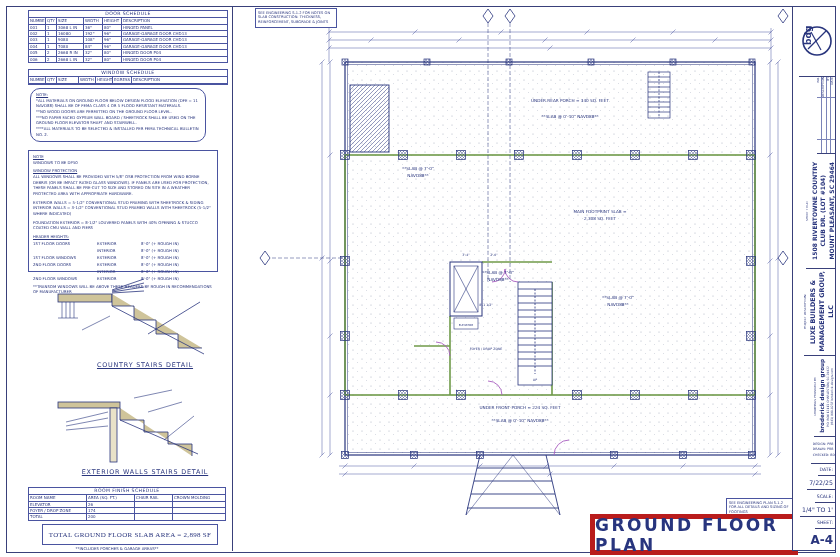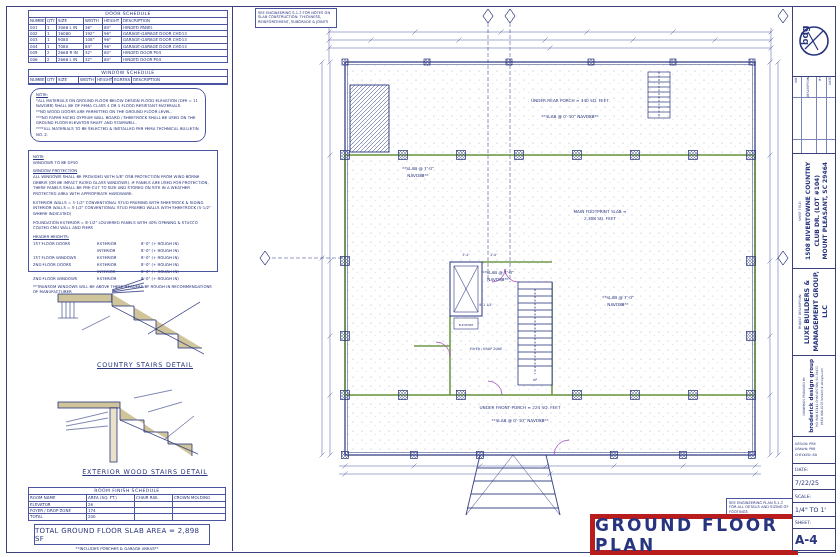--- a/index.html
+++ b/index.html
@@ -236,21 +236,21 @@
       <polyline points="68,26 68,38 92,38 92,50 116,50 116,62 140,62 140,74" fill="#cfc49a"></polyline>
       <line x1="68" y1="38" x2="146" y2="72"></line>
       <line x1="14" y1="40" x2="56" y2="30" stroke-width="0.6"></line>
       <line x1="14" y1="44" x2="56" y2="36" stroke-width="0.6"></line>
       <line x1="14" y1="48" x2="56" y2="44" stroke-width="0.6"></line>
       <line x1="82" y1="16" x2="120" y2="8" stroke-width="0.6"></line>
       <line x1="96" y1="30" x2="130" y2="20" stroke-width="0.6"></line>
       <line x1="142" y1="34" x2="112" y2="58" stroke-width="0.6"></line>
     </g>
   </svg>
-  <div class="abs detail-label" style="left:62px;top:468px;width:166px;">EXTERIOR WOOD STAIRS DETAIL</div>
+  <div class="abs detail-label" style="left:62px;top:468px;width:166px;">EXTERIOR WALLS STAIRS DETAIL</div>
 
   <div class="abs" style="left:28px;top:487px;width:198px;">
     <table class="sched">
       <colgroup>
           <col style="width:58px">
           <col style="width:48px">
           <col style="width:38px">
           <col>
         </colgroup>
       <thead>
@@ -280,21 +280,21 @@
           <tr>
             <td>TOTAL</td>
             <td>200</td>
             <td></td>
             <td></td>
           </tr>
         </tbody>
     </table>
   </div>
 
-  <div class="abs" style="left:34px;top:524px;width:174px;height:19px;border:0.75px solid #4a54a0;display:flex;align-items:center;justify-content:flex-end;font-size:7px;letter-spacing:.3px;">
+  <div class="abs" style="left:42px;top:524px;width:174px;height:19px;border:0.75px solid #4a54a0;display:flex;align-items:center;justify-content:center;font-size:7px;letter-spacing:.3px;font-family:Liberation Serif, serif;">
     <span>TOTAL GROUND FLOOR SLAB AREA  = 2,898 SF</span>
   </div>
   <div class="abs" style="left:30px;top:546px;width:174px;text-align:center;font-size:3.9px;">**INCLUDES PORCHES &amp; GARAGE AREAS**</div>
 
   <svg class="abs" style="left:234px;top:6px;" width="556" height="545" viewBox="0 0 556 545">
     <defs>
       <pattern id="st" width="9" height="9" patternUnits="userSpaceOnUse">
         <circle cx="2" cy="2" r="0.55" fill="#a8aec0"></circle>
         <circle cx="6.5" cy="5.5" r="0.45" fill="#b4bac9"></circle>
       </pattern>
@@ -442,21 +442,21 @@
   </svg>
 
   <div class="abs planbox" style="left:255px;top:8px;width:76px;">SEE ENGINEERING S-1.2 FOR NOTES ON SLAB CONSTRUCTION: THICKNESS, REINFORCEMENT, SUBGRADE &amp; JOINTS</div>
 
   <div class="abs planbox" style="left:726px;top:498px;width:62px;">SEE ENGINEERING PLAN S-1.2 FOR ALL DETAILS AND SIZING OF FOOTINGS</div>
 
   <div id="gfp-title" class="abs" style="left:590px;top:514px;width:198px;height:31px;">
     <span>GROUND FLOOR PLAN</span>
   </div>
 
-  <div id="tstrip" class="abs" style="left:792px;top:6px;width:44px;height:545px;box-sizing:border-box;">
+  <div id="tstrip" class="abs" style="left:792px;top:6px;width:44px;height:545px;box-sizing:border-box;align-items:flex-end;">
 
     <div class="tsec" style="height:70px;">
       <svg width="36" height="36" viewBox="0 0 36 36">
         <circle cx="18" cy="18" r="14" fill="none" stroke="#29357d" stroke-width="1.6"></circle>
         <line x1="9" y1="26" x2="27" y2="8" stroke="#29357d" stroke-width="1.2"></line>
         <line x1="12" y1="9" x2="22" y2="27" stroke="#29357d" stroke-width="1.2"></line>
         <text x="12" y="22" font-size="9" fill="#29357d" transform="rotate(-90 12 22)" font-weight="bold">bdg</text>
       </svg>
     </div>
 

